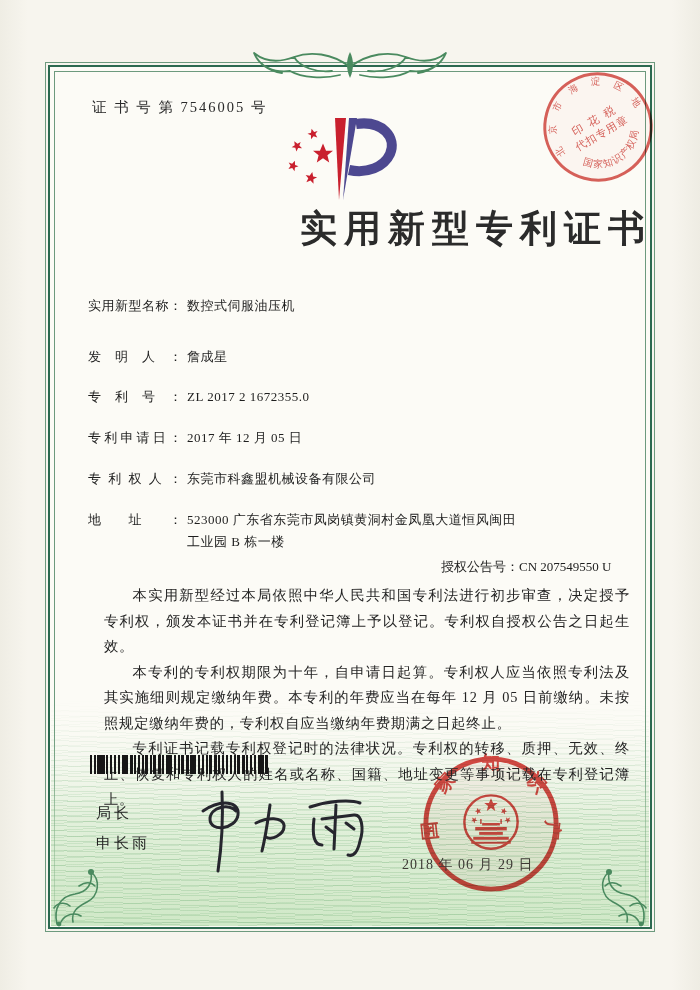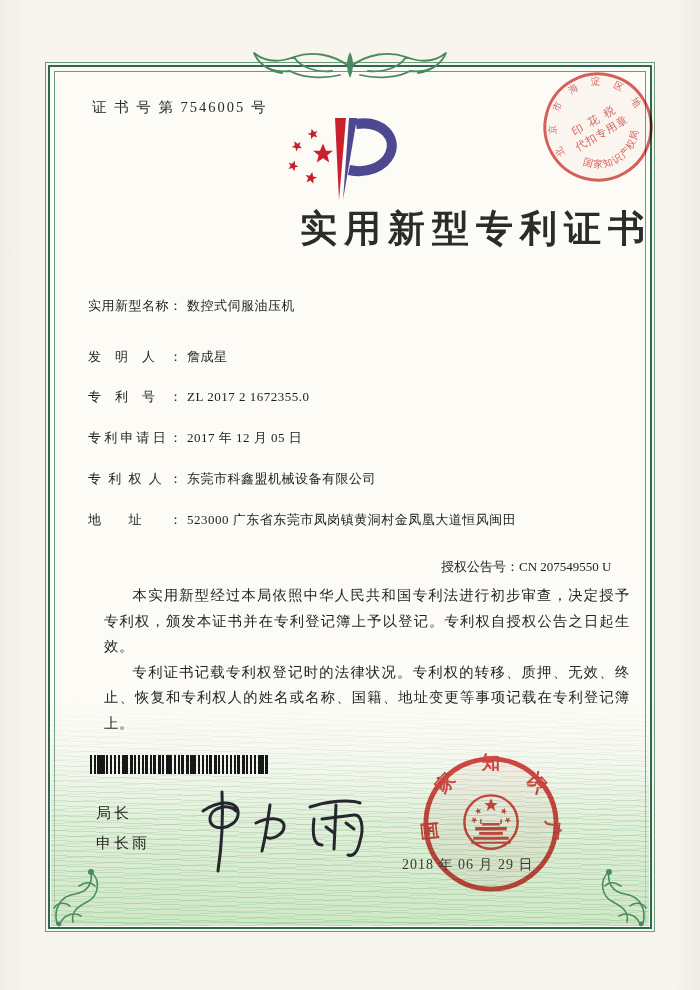--- a/index.html
+++ b/index.html
@@ -136,27 +136,29 @@
     <span class="lbl">专利号：</span><span class="val">ZL 2017 2 1672355.0</span>
   </div>
   <div class="field-row f3 z-content">
     <span class="lbl">专利申请日：</span><span class="val">2017 年 12 月 05 日</span>
   </div>
   <div class="field-row f4 z-content">
     <span class="lbl">专利权人：</span><span class="val">东莞市科鑫盟机械设备有限公司</span>
   </div>
   <div class="field-row f5 z-content">
     <span class="lbl">地址：</span><span class="val">523000 广东省东莞市凤岗镇黄洞村金凤凰大道恒风闽田</span>
+    <span class="val2">工业园 B 栋一楼</span>
   </div>
   <div class="field-row f6 z-content">
     <span class="grant-no"><span>授权公告号：</span><span>CN 207549550 U</span></span>
   </div>
 
   <div class="body-text z-content">
     <p>本实用新型经过本局依照中华人民共和国专利法进行初步审查，决定授予专利权，颁发本证书并在专利登记簿上予以登记。专利权自授权公告之日起生效。</p>
+    <p>本专利的专利权期限为十年，自申请日起算。专利权人应当依照专利法及其实施细则规定缴纳年费。本专利的年费应当在每年 12 月 05 日前缴纳。未按照规定缴纳年费的，专利权自应当缴纳年费期满之日起终止。</p>
     <p>专利证书记载专利权登记时的法律状况。专利权的转移、质押、无效、终止、恢复和专利权人的姓名或名称、国籍、地址变更等事项记载在专利登记簿上。</p>
   </div>
 
   <div class="barcode z-content"></div>
 
   <div class="signer signer-title z-content">局长</div>
   <div class="signer signer-name z-content">申长雨</div>
 
   <svg class="signature-svg z-content" viewBox="0 0 200 100">
     <g fill="none" stroke="#26262e" stroke-width="3" stroke-linecap="round" stroke-linejoin="round">

